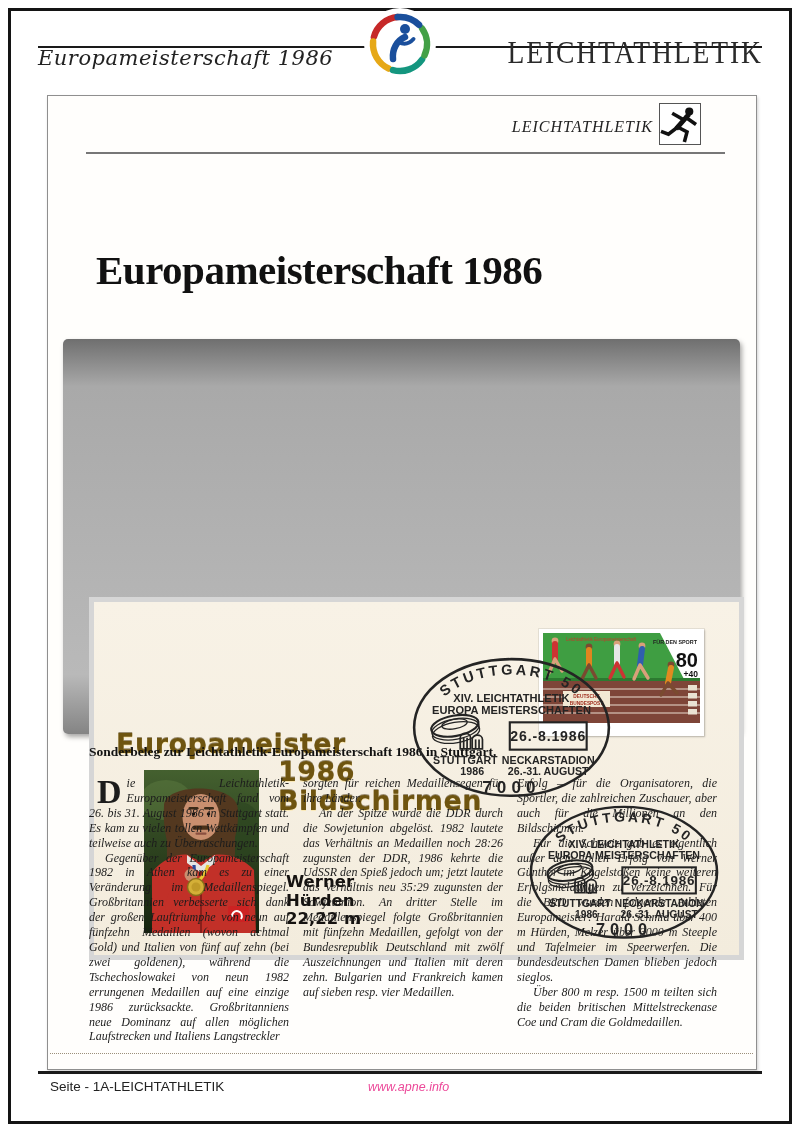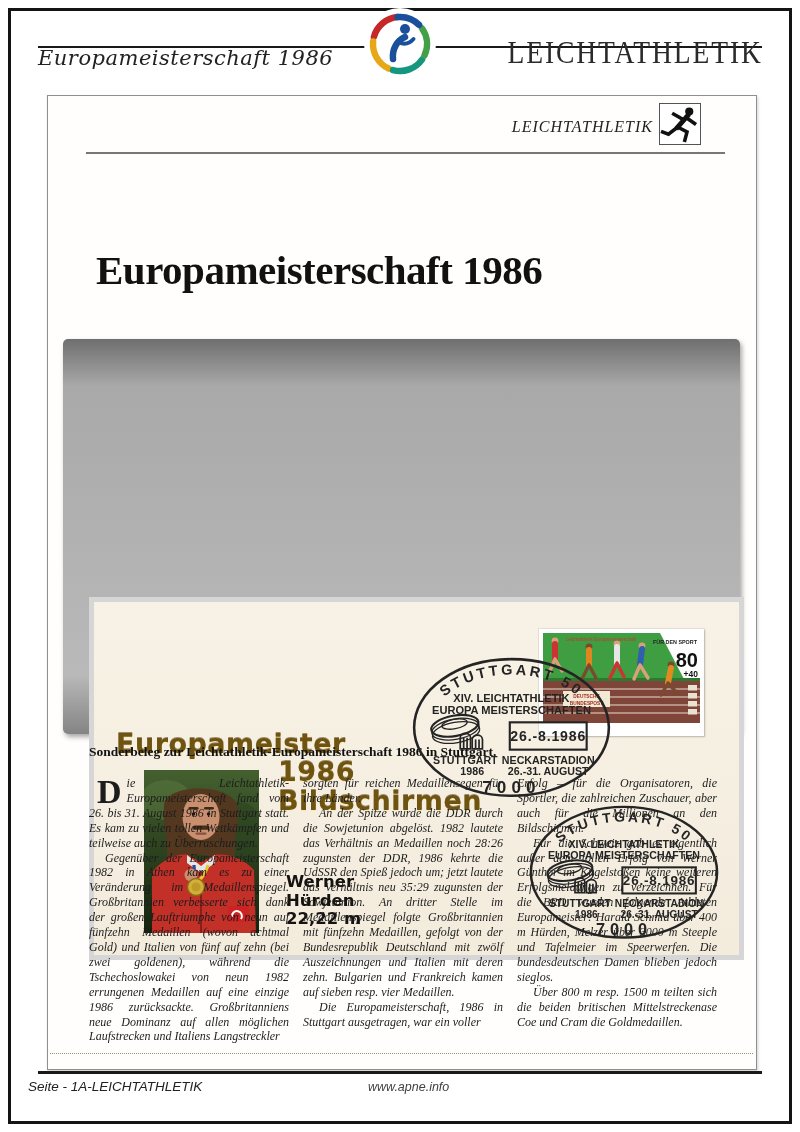--- a/index.html
+++ b/index.html
@@ -60,24 +60,24 @@
   .col{width:200px;font-style:italic;font-size:12px;line-height:14.9px;text-align:justify;
        color:#1c1c1c;}
   .col p{margin:0;}
   .col p + p{text-indent:16px;}
   .dropcap{float:left;font-style:normal;font-weight:bold;font-size:34px;line-height:27px;
            padding:2px 5px 0 8px;}
   .dots{position:absolute;left:2px;top:957px;width:703px;border-top:1.5px dotted #9b8f7a;}
 
   
   .foot-rule{position:absolute;left:38px;top:1071px;width:724px;height:2.5px;background:#1a1a1a;}
-  .foot-left{position:absolute;left:28px;top:1079px;font-family:"Liberation Sans",sans-serif;
-             font-size:13.5px;color:#222;font-style:italic;}
+  .foot-left{position:absolute;left:50px;top:1079px;font-family:"Liberation Sans",sans-serif;
+             font-size:13.5px;color:#222;}
   .foot-site{position:absolute;left:368px;top:1080px;font-family:"Liberation Sans",sans-serif;
-             font-style:italic;font-size:12.5px;color:#404040;}
+             font-style:italic;font-size:12.5px;color:#ec4899;}
 </style>
 </head>
 <body>
 
 <div class="page-frame"></div>
 
 <div class="hdr-line"></div>
 <div class="hdr-script">Europameisterschaft 1986</div>
 <div class="hdr-right">LEICHTATHLETIK</div>
 <div class="hdr-logo">
@@ -287,21 +287,20 @@
   <div class="caption">Sonderbeleg zur Leichtathletik-Europameisterschaft 1986 in Stuttgart.</div>
 
   <div class="cols">
     <div class="col">
       <p><span class="dropcap">D</span><span>ie Leichtathletik-Europameisterschaft fand vom 26. bis 31. August 1986 in Stuttgart statt. Es kam zu vielen tollen Wettkämpfen und teilweise auch zu Überraschungen.</span></p>
       <p>Gegenüber der Europameisterschaft 1982 in Athen kam es zu einer Veränderung im Medaillenspiegel. Großbritannien verbesserte sich dank der großen Lauftriumphe von neun auf fünfzehn Medaillen (wovon achtmal Gold) und Italien von fünf auf zehn (bei zwei goldenen), während die Tschechoslowakei von neun 1982 errungenen Medaillen auf eine einzige 1986 zurücksackte. Großbritanniens neue Dominanz auf allen möglichen Laufstrecken und Italiens Langstreckler</p>
     </div>
     <div class="col">
       <p>sorgten für reichen Medaillensegen für ihre Länder.</p>
       <p>An der Spitze wurde die DDR durch die Sowjetunion abgelöst. 1982 lautete das Verhältnis an Medaillen noch 28:26 zugunsten der DDR, 1986 kehrte die UdSSR den Spieß jedoch um; jetzt lautete das Verhältnis neu 35:29 zugunsten der Sowjetunion. An dritter Stelle im Medaillenspiegel folgte Großbritannien mit fünfzehn Medaillen, gefolgt von der Bundesrepublik Deutschland mit zwölf Auszeichnungen und Italien mit deren zehn. Bulgarien und Frankreich kamen auf sieben resp. vier Medaillen.</p>
-      <p>Die Europameisterschaft, 1986 in Stuttgart ausgetragen, war ein voller</p>
     </div>
     <div class="col">
       <p>Erfolg – für die Organisatoren, die Sportler, die zahlreichen Zuschauer, aber auch für die Millionen an den Bildschirmen.</p>
       <p>Für die Schweiz gab es eigentlich außer dem tollen Erfolg von Werner Günthör im Kugelstoßen keine weiteren Erfolgsmeldungen zu verzeichnen. Für die BRD wurden folgende Athleten Europameister: Harald Schmid über 400 m Hürden, Melzer über 3000 m Steeple und Tafelmeier im Speerwerfen. Die bundesdeutschen Damen blieben jedoch sieglos.</p>
       <p>Über 800 m resp. 1500 m teilten sich die beiden britischen Mittelstreckenase Coe und Cram die Goldmedaillen.</p>
     </div>
   </div>
 
   <div class="dots"></div>
 </div>

